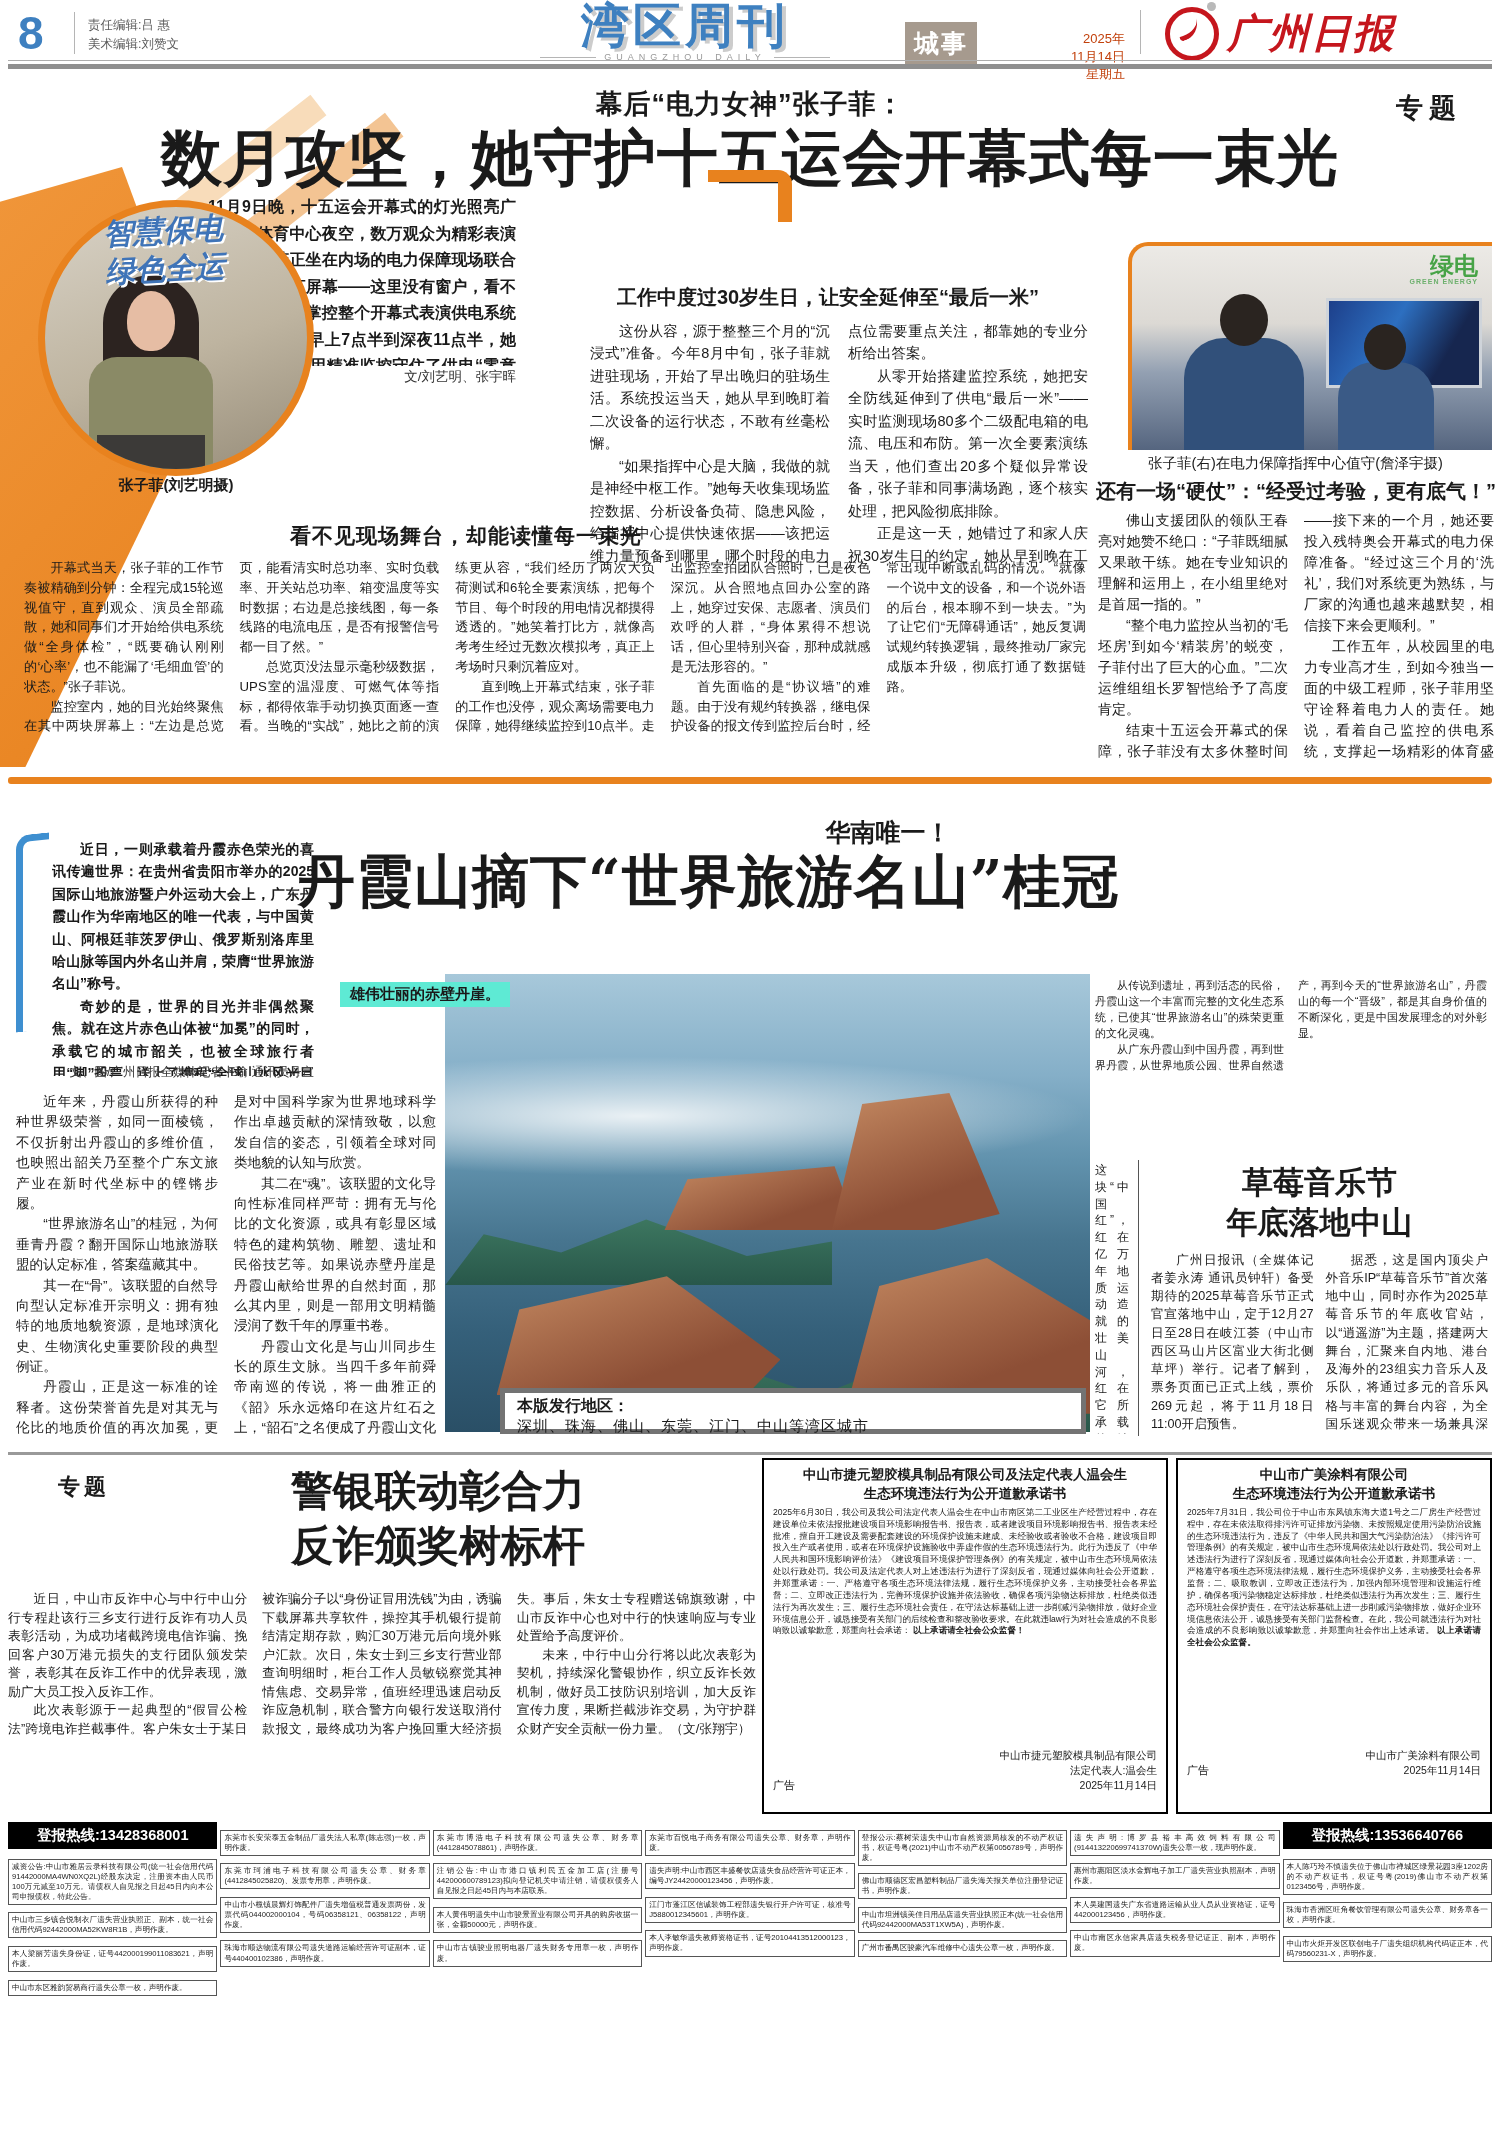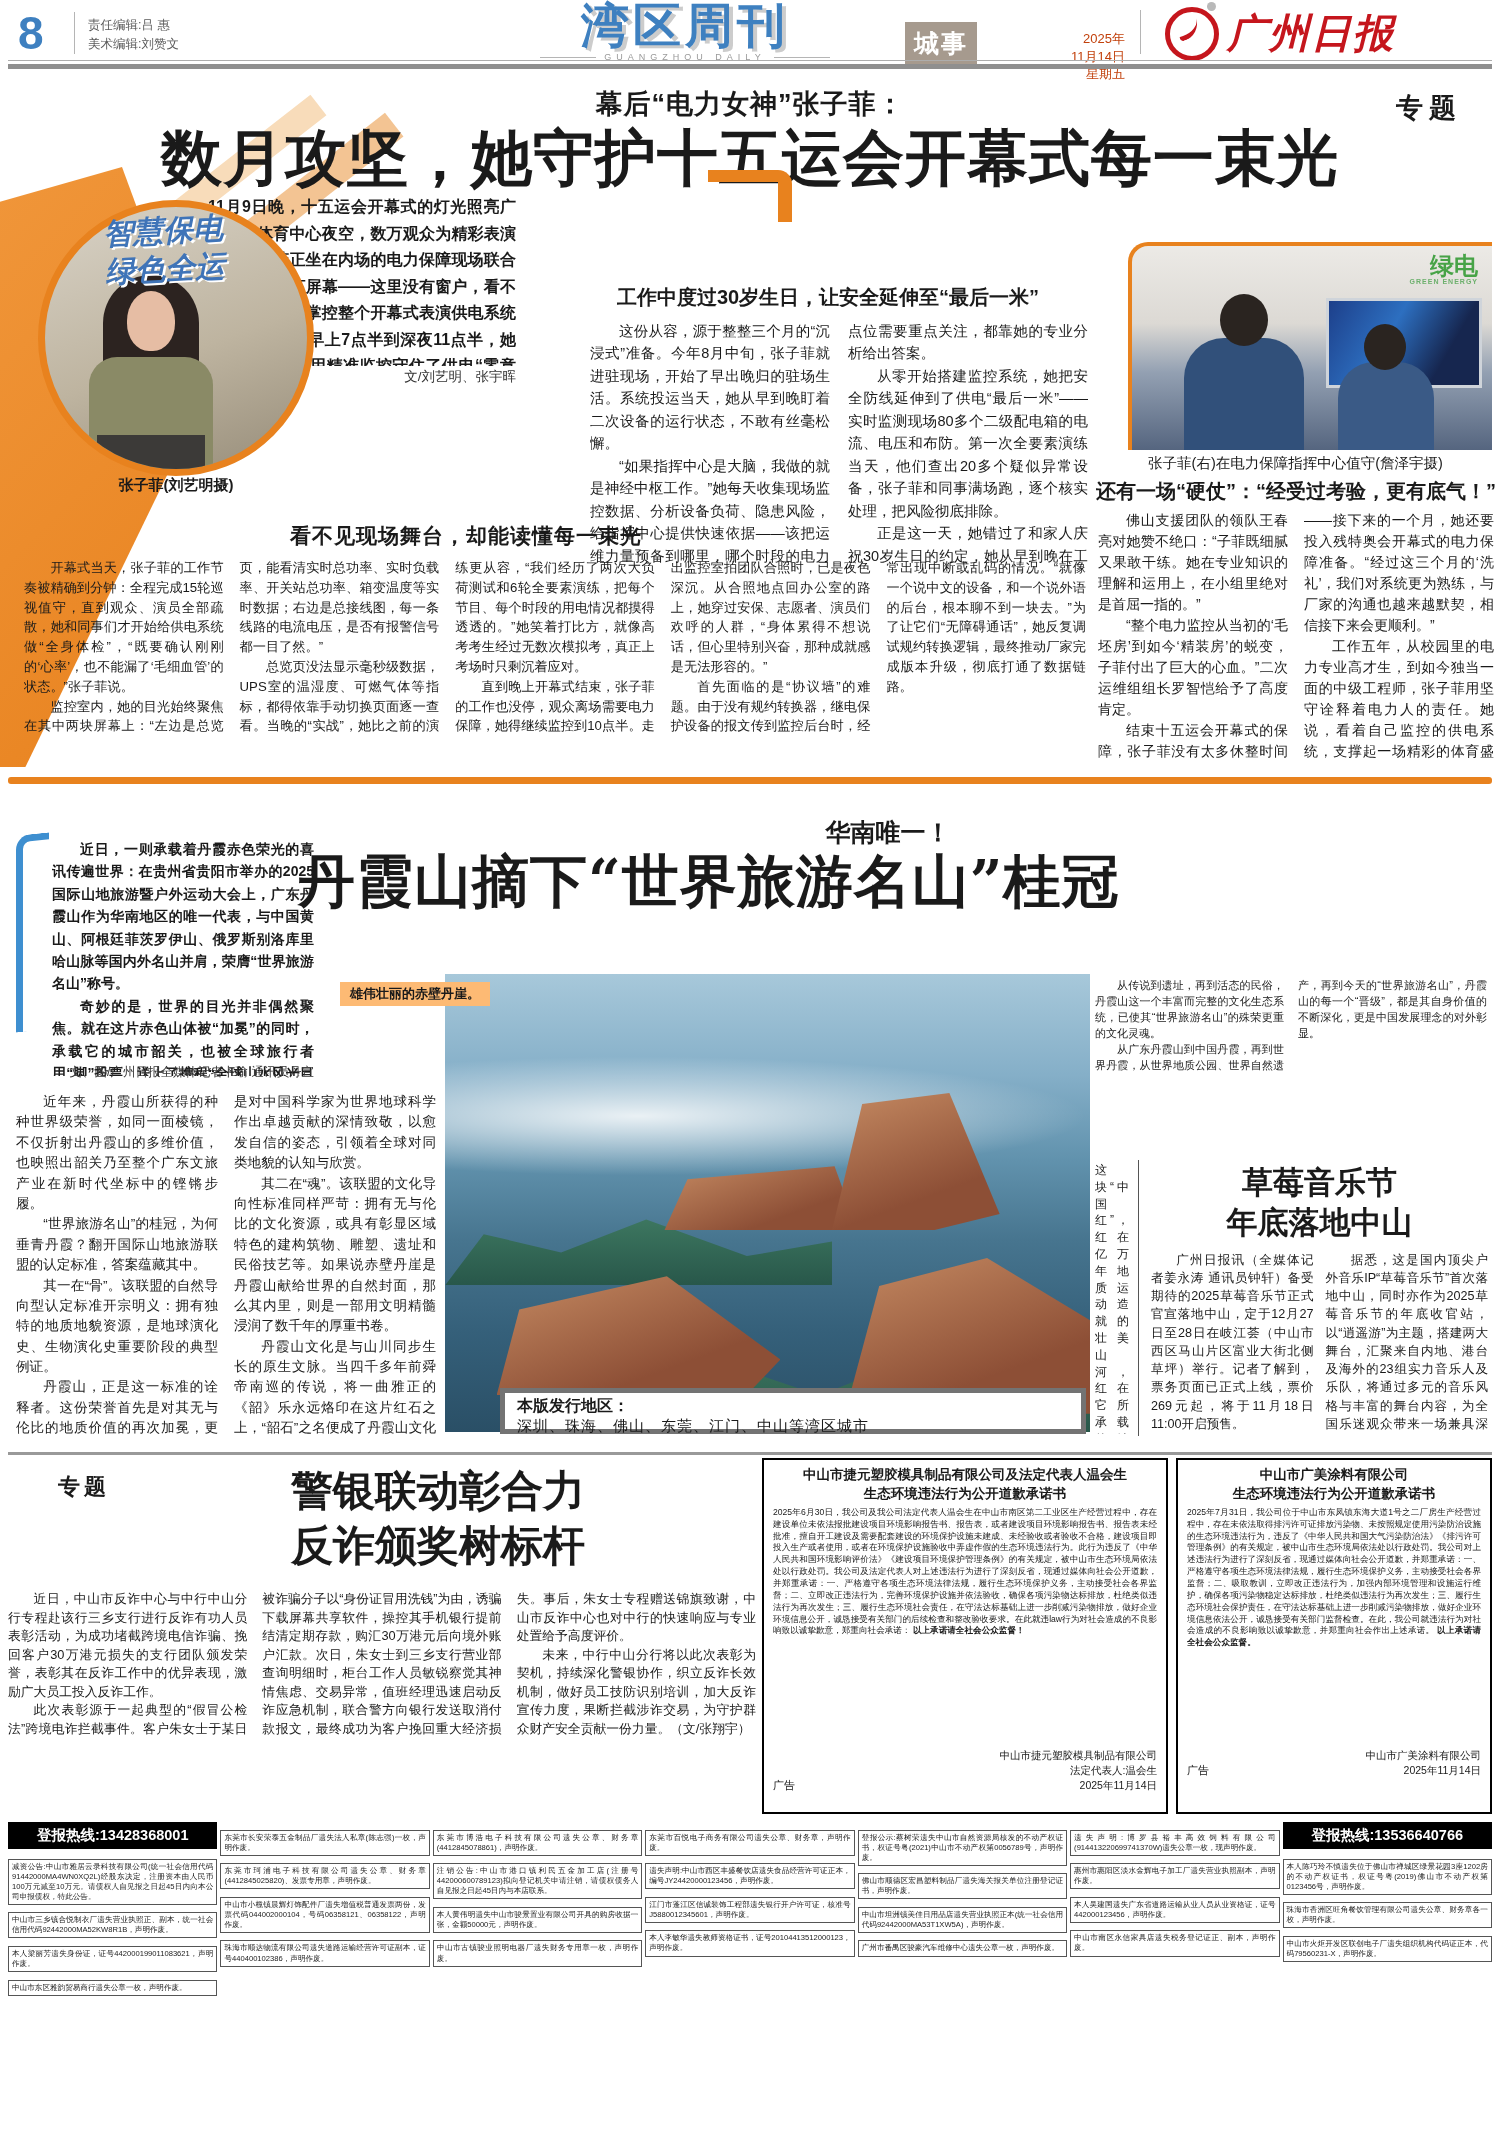--- a/index.html
+++ b/index.html
@@ -89,21 +89,21 @@
   .mist{position:absolute;left:0;top:18%;width:100%;height:26%;
         background:radial-gradient(ellipse at 30% 50%,rgba(255,255,255,.85),rgba(255,255,255,0) 70%);}
   .rock{position:absolute;background:linear-gradient(160deg,#c58a62,#8d4f36 70%);}
   .rock1{left:34%;top:42%;width:30%;height:14%;clip-path:polygon(0 100%,12% 20%,88% 0,100% 100%);}
   .rock2{left:60%;top:26%;width:26%;height:30%;clip-path:polygon(0 100%,18% 8%,70% 0,100% 88%,60% 100%);}
   .rock3{left:8%;top:66%;width:44%;height:26%;clip-path:polygon(0 100%,8% 28%,60% 0,100% 70%,88% 100%);}
   .rock4{left:62%;top:62%;width:38%;height:34%;clip-path:polygon(0 100%,14% 18%,58% 0,100% 40%,100% 100%);}
   .ridge{position:absolute;background:linear-gradient(180deg,#3f7a62,#28574a);}
   .ridge1{left:0;top:52%;width:60%;height:16%;clip-path:polygon(0 100%,10% 30%,30% 55%,52% 10%,78% 60%,100% 40%,100% 100%);}
   .ridge2{left:30%;top:80%;width:70%;height:20%;clip-path:polygon(0 100%,16% 20%,40% 60%,66% 10%,100% 55%,100% 100%);}
-  #a2photocap{left:332px;top:190px;background:#fdba74;padding:3px 10px;font-size:13px;font-weight:bold;z-index:5;}
+  #a2photocap{left:332px;top:190px;background:#5eead4;padding:3px 10px;font-size:15px;font-weight:bold;z-index:5;}
   #distbox{left:492px;top:596px;width:586px;height:46px;background:#ffffff;border:5px solid #737373;z-index:6;
            padding:3px 12px;box-sizing:border-box;}
   #distbox .t1{font-size:16px;font-weight:bold;}
   #distbox .t2{font-size:15px;letter-spacing:1px;}
   #a2righttxt{left:1087px;top:186px;width:392px;height:176px;column-count:2;column-gap:14px;
               font-size:11px;line-height:1.45;overflow:hidden;}
   #a2strip{left:1087px;top:370px;width:34px;height:272px;font-size:12px;line-height:1.4;overflow:hidden;}
   #sbbox{left:1130px;top:368px;width:350px;height:276px;border-left:1px solid #555;padding-left:12px;box-sizing:border-box;}
   #sbhead{width:100%;text-align:center;font-size:31px;font-weight:bold;line-height:1.3;margin-top:2px;}
   #sbbody{margin-top:8px;height:186px;column-count:2;column-gap:12px;font-size:12.6px;line-height:1.45;overflow:hidden;}

